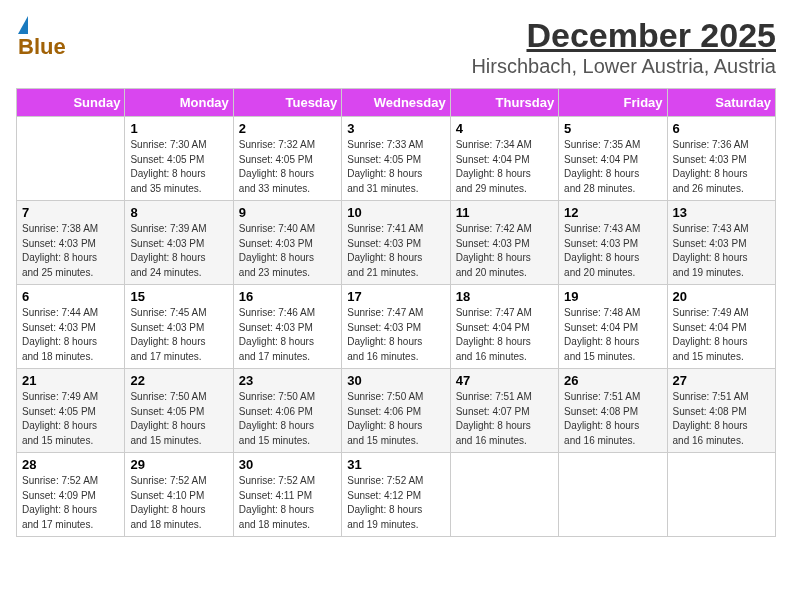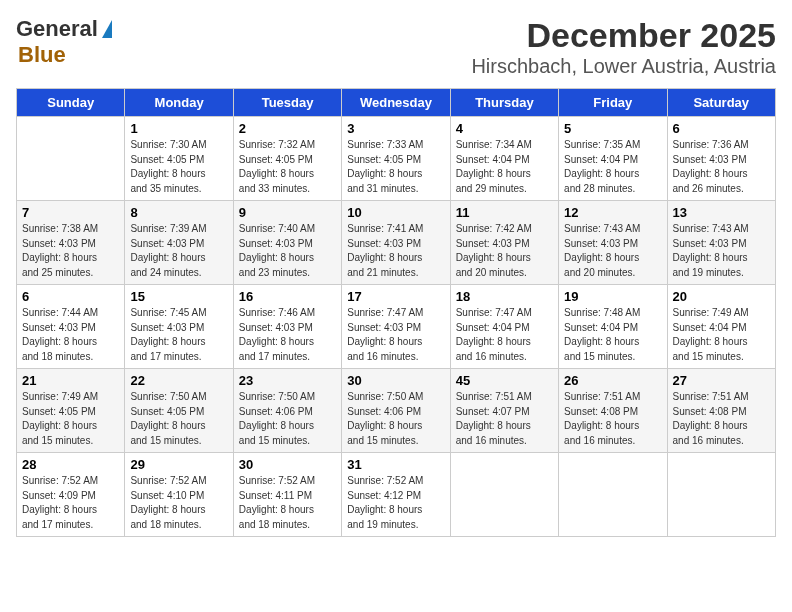--- a/index.html
+++ b/index.html
@@ -34,35 +34,36 @@
       display: inline-block;
       margin-left: 2px;
     }
     .title-block {
       text-align: right;
     }
     .month-title {
       font-size: 34px;
       font-weight: bold;
       color: #333;
+      text-decoration: underline;
     }
     .location {
       font-size: 20px;
       color: #555;
     }
     .calendar {
       width: 100%;
       border-collapse: collapse;
       font-size: 11px;
     }
     .calendar thead tr th {
-      background: #1d4ed8;
+      background: #d946ef;
       color: #fff;
       padding: 6px 4px;
-      text-align: center;
+      text-align: right;
       font-size: 13px;
       font-weight: bold;
       border: 1px solid #ccc;
     }
     .calendar tbody tr td {
       border: 1px solid #ccc;
       vertical-align: top;
       padding: 4px 5px;
       width: 108px;
       min-height: 80px;
@@ -83,21 +84,20 @@
       line-height: 1.45;
     }
     .empty { background: #fff !important; }
   </style>
 </head>
 <body>
 
 <div class="header">
   <div class="logo">
     <div class="logo-icon">
-      <span style="font-size:22px;font-weight:bold;color:#333;">General</span>
       <div class="logo-triangle"></div>
     </div>
     <span style="font-size:22px;font-weight:bold;color:#a16207;margin-left:2px;">Blue</span>
   </div>
   <div class="title-block">
     <div class="month-title">December 2025</div>
     <div class="location">Hirschbach, Lower Austria, Austria</div>
   </div>
 </div>
 
@@ -212,21 +212,21 @@
         </td>
         <td>
           <span class="day-number">23</span>
           <div class="day-info">Sunrise: 7:50 AM<br>Sunset: 4:06 PM<br>Daylight: 8 hours<br>and 15 minutes.</div>
         </td>
         <td>
           <span class="day-number">30</span>
           <div class="day-info">Sunrise: 7:50 AM<br>Sunset: 4:06 PM<br>Daylight: 8 hours<br>and 15 minutes.</div>
         </td>
         <td>
-          <span class="day-number">45</span>
+          <span class="day-number">47</span>
           <div class="day-info">Sunrise: 7:51 AM<br>Sunset: 4:07 PM<br>Daylight: 8 hours<br>and 16 minutes.</div>
         </td>
         <td>
           <span class="day-number">26</span>
           <div class="day-info">Sunrise: 7:51 AM<br>Sunset: 4:08 PM<br>Daylight: 8 hours<br>and 16 minutes.</div>
         </td>
         <td>
           <span class="day-number">27</span>
           <div class="day-info">Sunrise: 7:51 AM<br>Sunset: 4:08 PM<br>Daylight: 8 hours<br>and 16 minutes.</div>
         </td>

